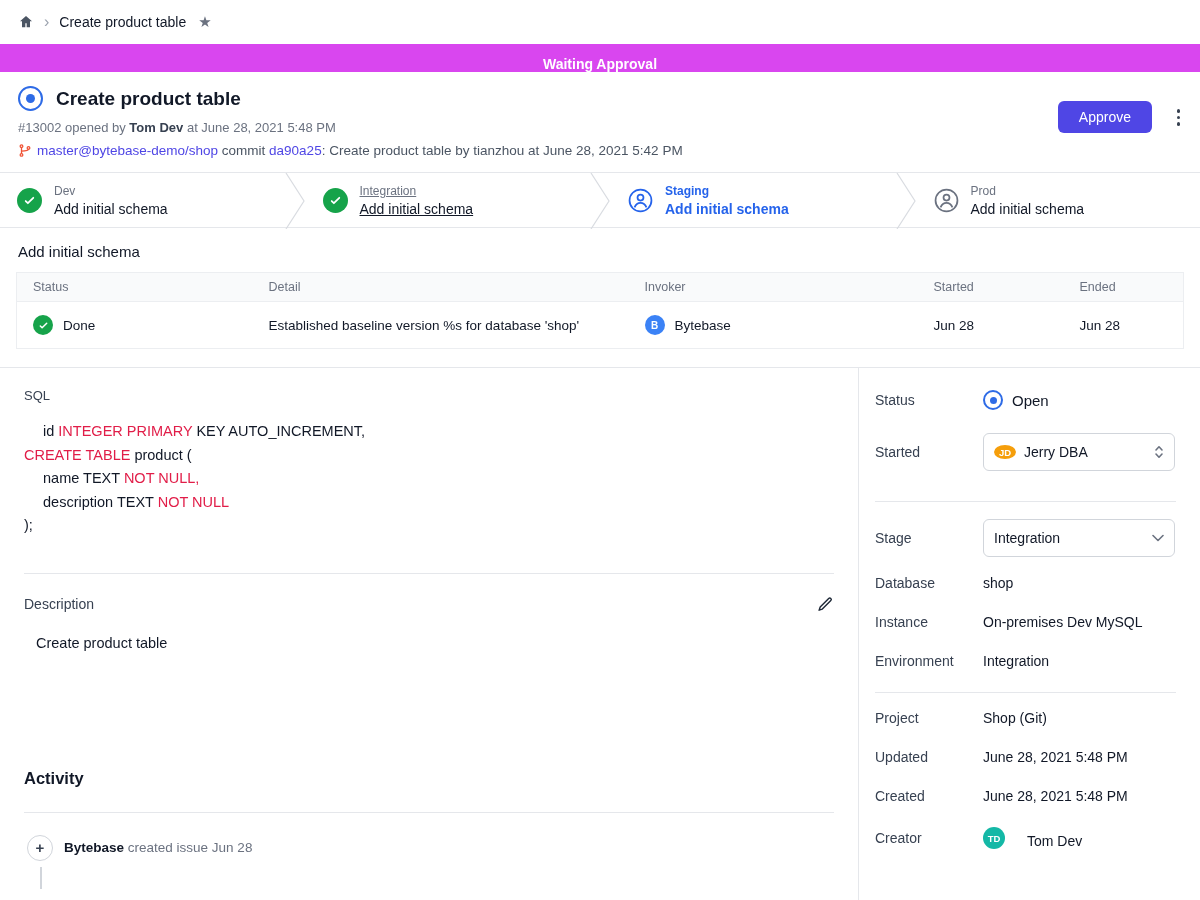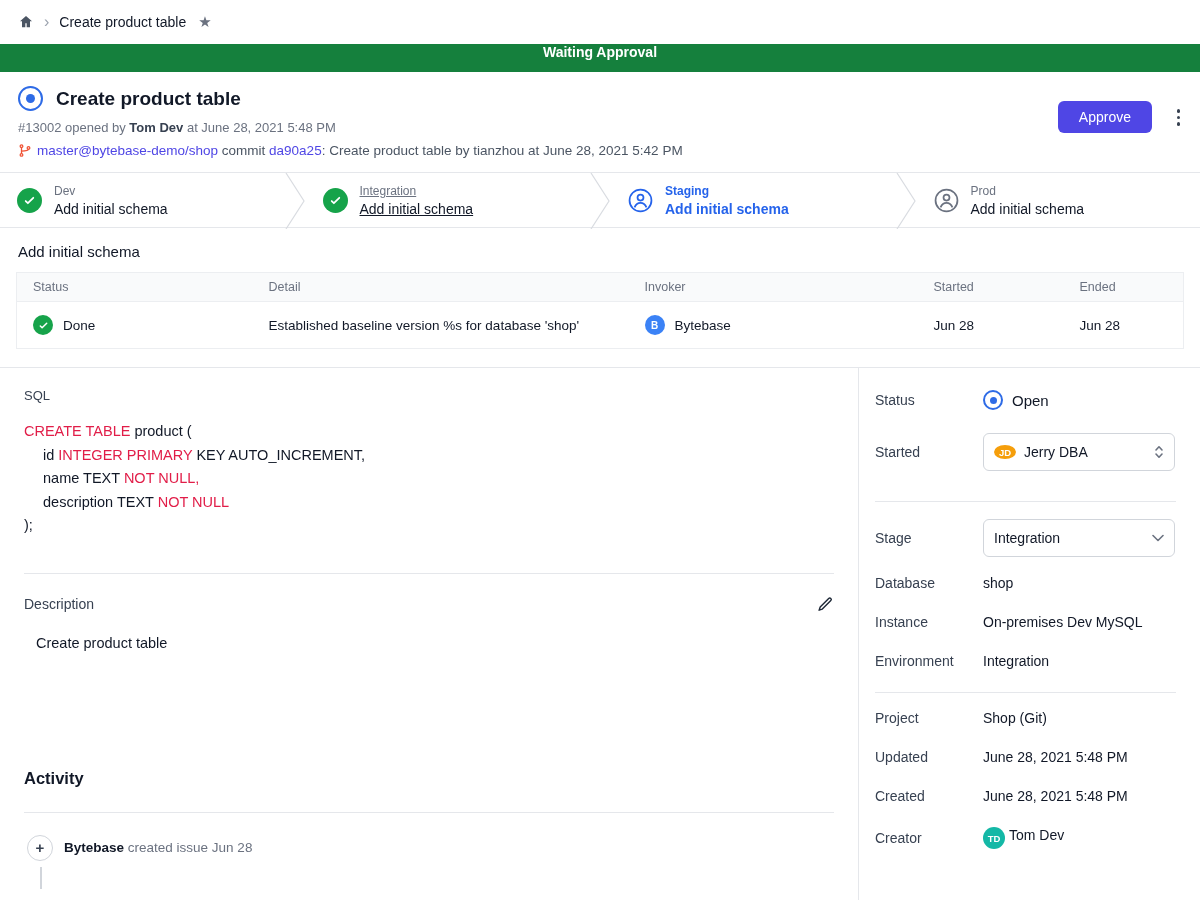--- a/index.html
+++ b/index.html
@@ -8,22 +8,22 @@
        font-family:"Liberation Sans","DejaVu Sans",sans-serif;overflow:hidden}
 
   
   .topbar{height:44px;flex-shrink:0;display:flex;align-items:center;padding:0 18px;gap:10px}
   .icon-btn{display:inline-flex;align-items:center;justify-content:center;cursor:pointer}
   .crumb-chevron{color:#9ca3af;font-size:16px;line-height:1}
   .crumb-title{font-size:14px;font-weight:500;color:#111827}
   .star{color:#6b7280;font-size:15px;margin-left:2px;cursor:pointer}
 
   
-  .banner{height:28px;flex-shrink:0;background:#15803d;color:#fff;font-size:14px;font-weight:600;
-          display:flex;align-items:flex-start;justify-content:center}
+  .banner{height:28px;flex-shrink:0;background:#d946ef;color:#fff;font-size:14px;font-weight:600;
+          display:flex;align-items:flex-end;justify-content:center}
 
   
   .header{position:relative;padding:14px 18px 14px;flex-shrink:0}
   .hrow1{display:flex;align-items:center;gap:13px;margin-bottom:9px}
   .open-icon{width:25px;height:25px;border:2px solid #2e6be6;border-radius:50%;
              display:inline-flex;align-items:center;justify-content:center;flex-shrink:0}
   .open-icon::after{content:"";width:9px;height:9px;border-radius:50%;background:#2e6be6}
   .open-icon.sm{width:20px;height:20px}
   .open-icon.sm::after{width:7px;height:7px}
   .page-title{font-size:19px;font-weight:700;color:#111827}
@@ -105,21 +105,21 @@
   .side-row.boxrow{margin-bottom:18px}
   .side-row.assignee{margin-bottom:30px}
   .side-label{width:108px;flex-shrink:0;font-size:14px;color:#374151}
   .side-value{font-size:14px;color:#111827;font-weight:500}
   .status-value{display:flex;align-items:center;gap:9px;font-size:15px;font-weight:500;color:#111827}
   .select-box{width:192px;height:38px;border:1px solid #d1d5db;border-radius:6px;background:#fff;
               display:flex;align-items:center;gap:8px;padding:0 10px;font-size:14px;color:#111827;
               cursor:pointer}
   .select-box .chev{margin-left:auto;display:inline-flex}
   .sdivider{border:none;border-top:1px solid #e5e7eb;margin-bottom:17px}
-  .creator-value{display:flex;align-items:flex-start;gap:4px;font-size:14px;font-weight:500;color:#111827}
+  .creator-value{display:flex;align-items:flex-end;gap:22px;font-size:14px;font-weight:500;color:#111827}
 </style>
 </head>
 <body>
 
 <div class="topbar">
   <span class="icon-btn">
     <svg width="16" height="16" viewBox="0 0 24 24" fill="#4b5563">
         <path d="M12 3l9 8h-3v9h-5v-6h-2v6H6v-9H3z"></path>
       </svg>
   </span>
@@ -263,22 +263,22 @@
         <td>Jun 28</td>
       </tr>
     </tbody>
   </table>
 </div>
 
 <div class="main">
   <div class="left">
     <div class="sql-label">SQL</div>
     <div class="sql-block">
+      <div class="sql-line ind"><span>id </span><span class="kw">INTEGER PRIMARY</span><span> KEY AUTO_INCREMENT,</span></div>
       <div class="sql-line"><span class="kw">CREATE TABLE</span><span> product (</span></div>
-      <div class="sql-line ind"><span>id </span><span class="kw">INTEGER PRIMARY</span><span> KEY AUTO_INCREMENT,</span></div>
       <div class="sql-line ind"><span>name TEXT </span><span class="kw">NOT NULL,</span></div>
       <div class="sql-line ind"><span>description TEXT </span><span class="kw">NOT NULL</span></div>
       <div class="sql-line"><span>);</span></div>
     </div>
 
     <hr class="ldivider">
 
     <div class="desc-head">
       <span class="desc-label">Description</span>
       <span class="pencil-btn">

